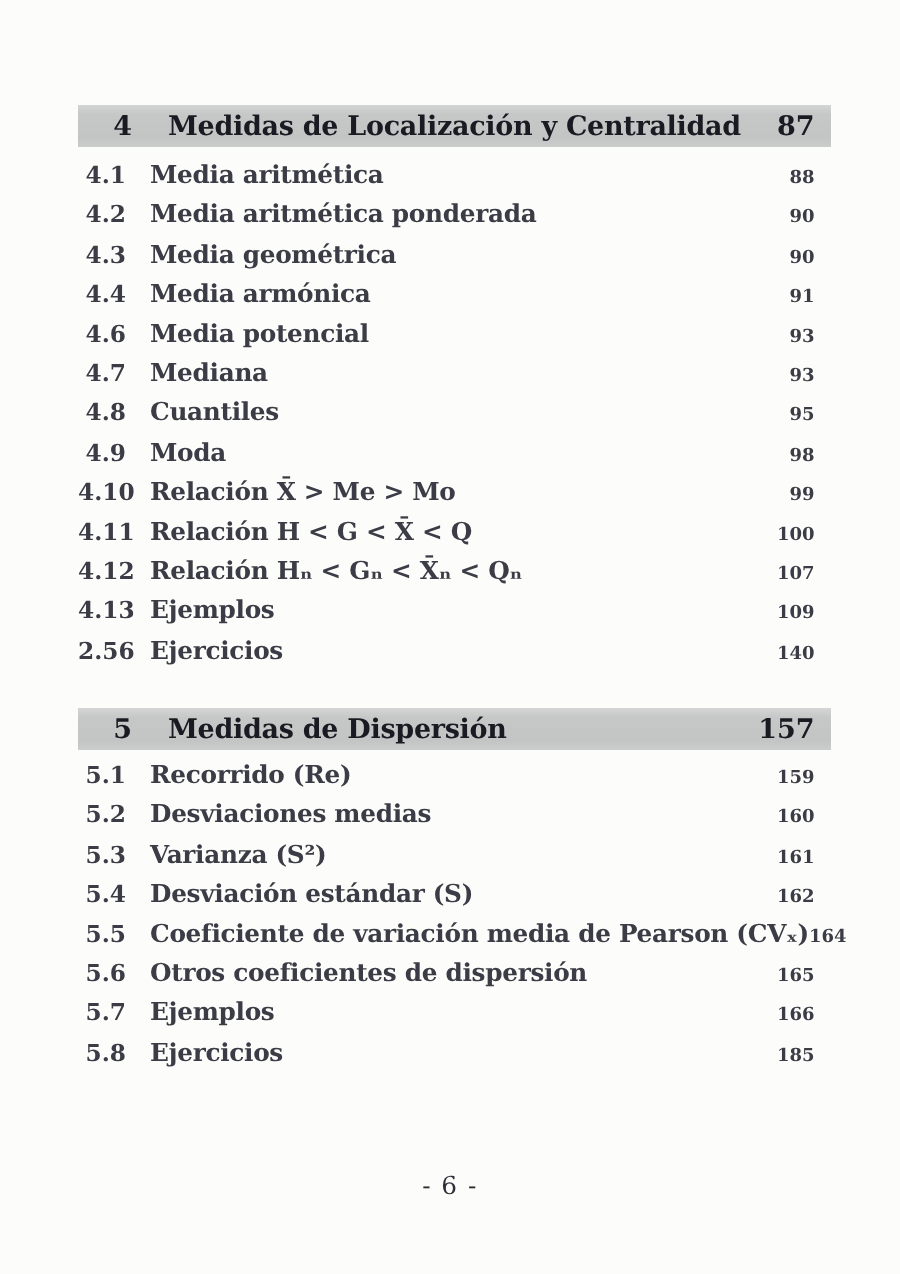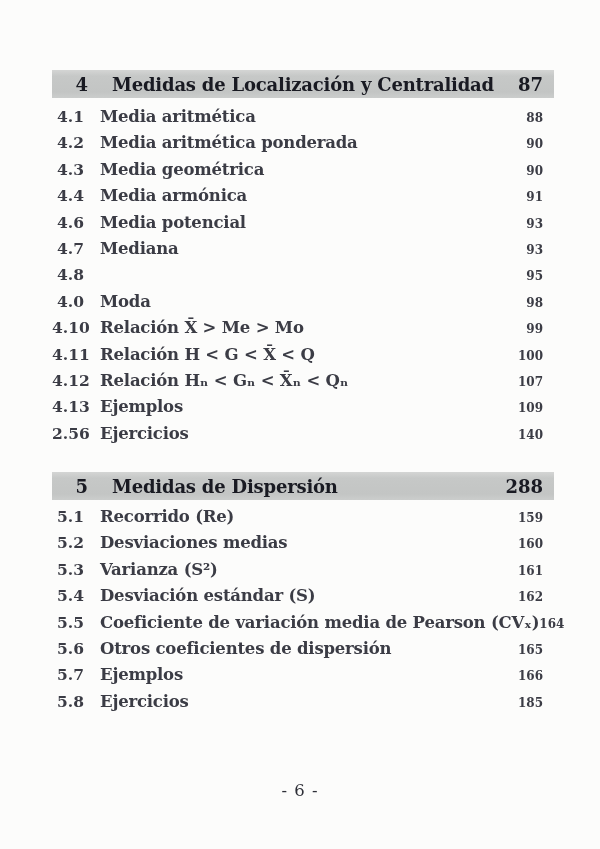--- a/index.html
+++ b/index.html
@@ -129,25 +129,26 @@
   </div>
 
   <div class="toc-row">
     <span class="row-num">4.7</span>
     <span class="row-title">Mediana</span>
     <span class="row-page">93</span>
   </div>
 
   <div class="toc-row">
     <span class="row-num">4.8</span>
+    <span class="row-title">Cuantiles</span>
     <span class="row-page">95</span>
   </div>
 
   <div class="toc-row">
-    <span class="row-num">4.0</span>
+    <span class="row-num">4.9</span>
     <span class="row-title">Moda</span>
     <span class="row-page">98</span>
   </div>
 
   <div class="toc-row">
     <span class="row-num">4.10</span>
     <span class="row-title">Relación  X̄ &gt; Me &gt; Mo</span>
     <span class="row-page">99</span>
   </div>
 
@@ -174,21 +175,21 @@
     <span class="row-title">Ejercicios</span>
     <span class="row-page">140</span>
   </div>
 </div>
   </section>
 
   <section class="chapter chapter-5">
     <div class="chapter-header">
       <span class="ch-num">5</span>
       <span class="ch-title">Medidas de Dispersión</span>
-      <span class="ch-page">288</span>
+      <span class="ch-page">157</span>
     </div>
     <div class="rows">
   <div class="toc-row">
     <span class="row-num">5.1</span>
     <span class="row-title">Recorrido (Re)</span>
     <span class="row-page">159</span>
   </div>
 
   <div class="toc-row">
     <span class="row-num">5.2</span>

